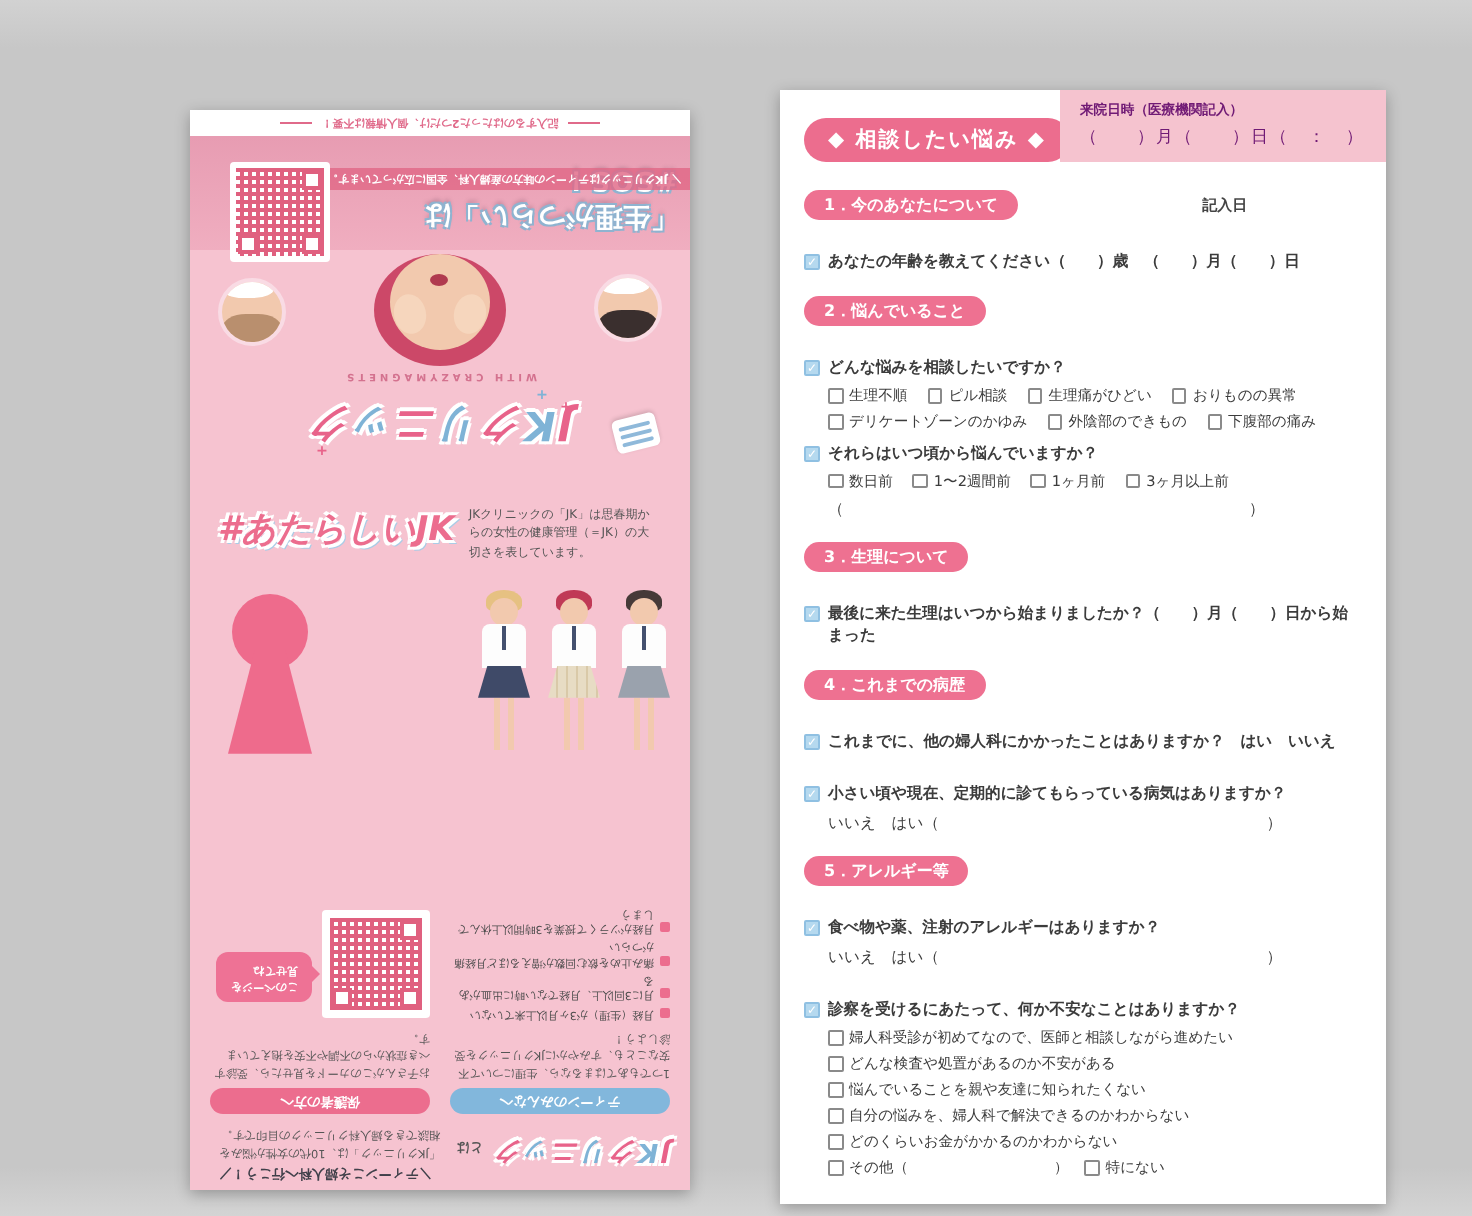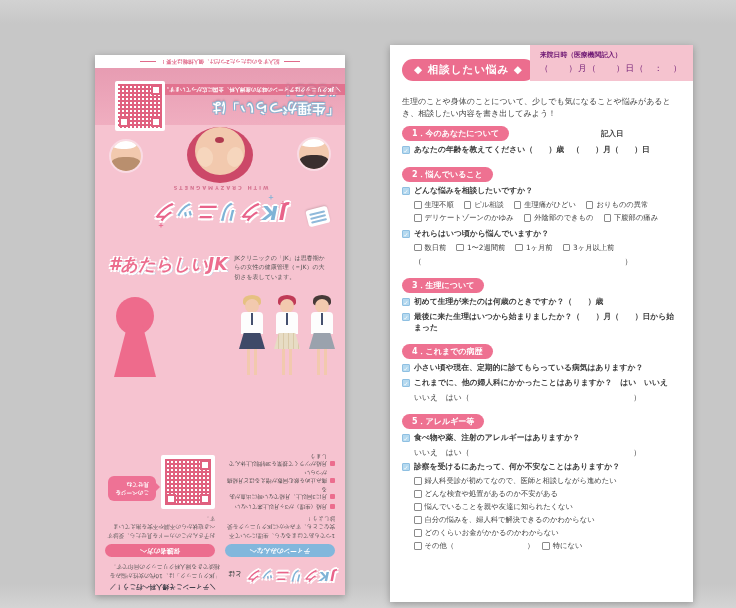--- a/index.html
+++ b/index.html
@@ -101,21 +101,21 @@
   .f-head { position:relative; min-height:34px; }
   .title-pill { display:inline-block; background:#ec6d8e; color:#fff; font-size:10.5px; font-weight:bold; border-radius:13px; padding:4px 12px; margin-top:4px; letter-spacing:1px; }
   .visit-box { position:absolute; right:-12px; top:-10px; width:163px; background:#f5c3cf; padding:5px 10px 6px 10px; color:#701a75; }
   .visit-box .vl { font-size:6.8px; font-weight:bold; }
   .visit-box .vf { font-size:8.5px; margin-top:3px; letter-spacing:1px; }
   .intro { font-size:8px; color:#444; line-height:1.5; margin-top:7px; }
   .sec { margin-top:6px; }
   .sec-row { display:flex; align-items:center; }
   .sec-pill { display:inline-block; background:#ee7191; color:#fff; font-size:8px; font-weight:bold; border-radius:9px; padding:2px 10px; }
   .kinyubi { font-size:7.5px; color:#444; margin-left:92px; font-weight:bold; }
-  .q { display:flex; gap:4px; align-items:flex-start; font-size:7.8px; color:#3c3c3c; font-weight:bold; margin-top:4px; line-height:1.4; }
+  .q { display:flex; gap:4px; align-items:flex-start; font-size:7.8px; color:#3c3c3c; font-weight:bold; margin-top:16px; line-height:1.4; }
   .q-bullet { flex:0 0 auto; width:8px; height:8px; background:#b5d9ef; border:1px solid #8fc0e2; border-radius:1px; color:#fff; font-size:6px; line-height:7px; text-align:center; margin-top:1px; }
   .ans { font-size:7.8px; color:#3c3c3c; margin-top:3px; margin-left:12px; }
   .cb-row { display:flex; flex-wrap:wrap; gap:4px 10px; margin:3px 0 0 12px; }
   .li-checkbox { display:flex; gap:3px; align-items:center; font-size:7.3px; color:#3c3c3c; }
   .mark-checkbox { flex:0 0 auto; width:7.5px; height:7.5px; border:1px solid #8a8a8a; background:#fff; border-radius:1px; }
   .cb-col { display:flex; flex-direction:column; gap:3px; margin:3px 0 0 12px; }
   .other-row { display:flex; gap:8px; margin:3px 0 0 12px; }
 </style>
 </head>
 <body>
@@ -275,21 +275,20 @@
 
   <div class="form-page">
     <div class="f-head">
       <span class="title-pill">◆ 相談したい悩み ◆</span>
       <span class="visit-box">
         <div class="vl">来院日時（医療機関記入）</div>
         <div class="vf">（　　）月（　　）日（　：　）</div>
       </span>
     </div>
 
-    <div class="intro">生理のことや身体のことについて、少しでも気になることや悩みがあるとき、相談したい内容を書き出してみよう！</div>
 
     <div class="sec">
       <div class="sec-row">
         <span class="sec-pill">1．今のあなたについて</span>
         <span class="kinyubi">記入日</span>
       </div>
       <div class="q">
         <span class="q-bullet">✓</span>
         <span>あなたの年齢を教えてください（　　）歳　（　　）月（　　）日</span>
       </div>
@@ -355,37 +354,33 @@
             <span>3ヶ月以上前</span>
           </span>
         </div>
       <div class="ans">（　　　　　　　　　　　　　　　　　　　　　　　　　　）</div>
     </div>
 
     <div class="sec">
       <span class="sec-pill">3．生理について</span>
       <div class="q">
         <span class="q-bullet">✓</span>
-        <span>初めて生理が来たのは何歳のときですか？（　　）歳</span>
-      </div>
-      <div class="q">
-        <span class="q-bullet">✓</span>
         <span>最後に来た生理はいつから始まりましたか？（　　）月（　　）日から始まった</span>
       </div>
     </div>
 
     <div class="sec">
       <span class="sec-pill">4．これまでの病歴</span>
       <div class="q">
         <span class="q-bullet">✓</span>
+        <span>これまでに、他の婦人科にかかったことはありますか？　はい　いいえ</span>
+      </div>
+      <div class="q">
+        <span class="q-bullet">✓</span>
         <span>小さい頃や現在、定期的に診てもらっている病気はありますか？</span>
-      </div>
-      <div class="q">
-        <span class="q-bullet">✓</span>
-        <span>これまでに、他の婦人科にかかったことはありますか？　はい　いいえ</span>
       </div>
       <div class="ans">いいえ　はい（　　　　　　　　　　　　　　　　　　　　　）</div>
     </div>
 
     <div class="sec">
       <span class="sec-pill">5．アレルギー等</span>
       <div class="q">
         <span class="q-bullet">✓</span>
         <span>食べ物や薬、注射のアレルギーはありますか？</span>
       </div>

